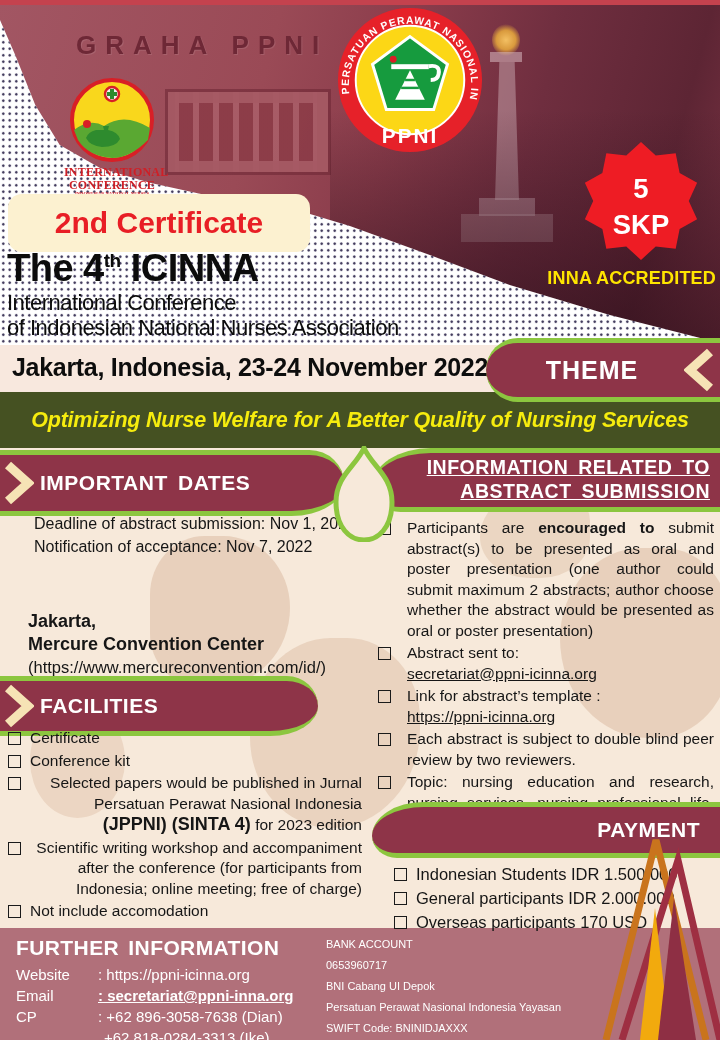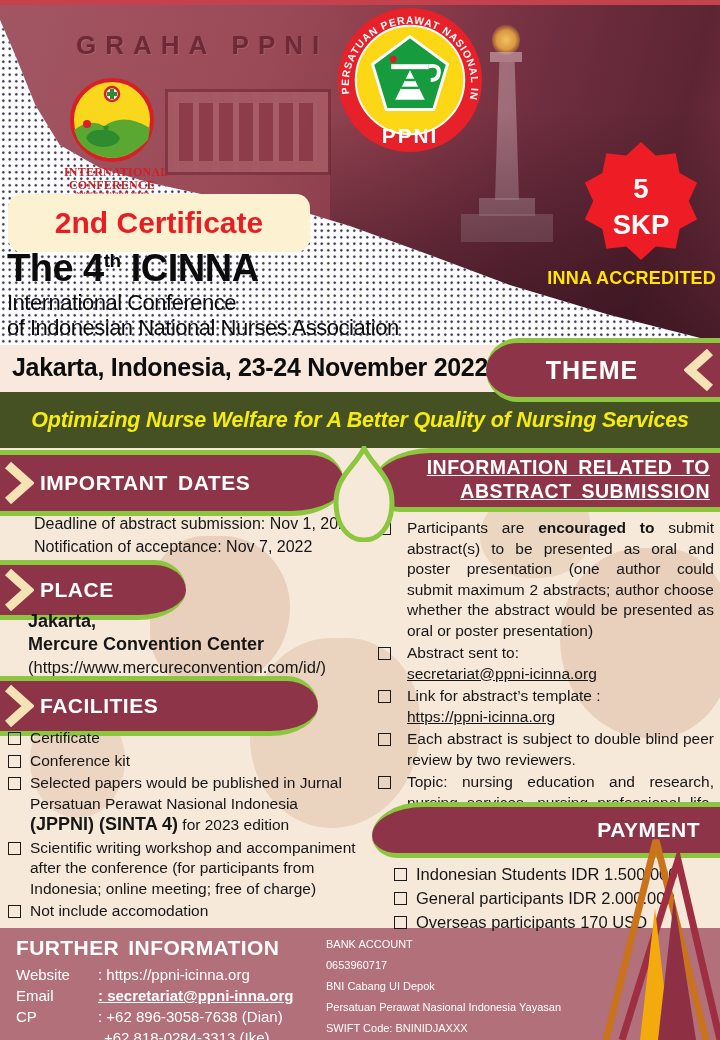--- a/index.html
+++ b/index.html
@@ -85,21 +85,21 @@
   #b-place{left:0;top:560px;width:186px;height:50px;}
   #b-fac{left:0;top:676px;width:318px;height:50px;}
   #b-info{left:372px;top:448px;width:348px;height:64px;flex-direction:column;justify-content:center;align-items:flex-end;padding-right:10px;box-sizing:border-box;}
   #b-info .b-label{font-size:19.5px;line-height:1.22;text-decoration:underline;}
   #b-pay{left:372px;top:802px;width:348px;height:56px;justify-content:flex-end;padding-right:20px;box-sizing:border-box;}
 
   .dates-text{position:absolute;left:34px;top:512px;width:350px;font-size:16px;line-height:23px;color:#161616;z-index:2;}
   .place-text{position:absolute;left:28px;top:610px;width:340px;font-size:16.5px;line-height:23px;color:#161616;z-index:2;}
   .place-text .bold{font-weight:700;font-size:18px;}
 
-  .list{position:absolute;z-index:2;color:#161616;}
+  .list{position:absolute;z-index:2;color:#161616;text-align:right;}
   .fac-list{left:8px;top:728px;width:354px;font-size:15.5px;line-height:20.5px;}
   .abs-list{left:378px;top:518px;width:336px;font-size:15.5px;line-height:20.5px;text-align:justify;}
   .pay-list{left:394px;top:864px;width:326px;font-size:16.5px;line-height:20px;}
   .li{display:flex;margin-bottom:2px;}
   .cb{flex:none;width:11px;height:11px;border:1.7px solid #1a1a1a;margin:4px 9px 0 0;background:transparent;}
   .abs-list .cb{margin-right:16px;}
   .pay-list .li{margin-bottom:4px;}
   .bold{font-weight:700;}
   .jppni{font-weight:700;font-size:18px;}
   .linkline{text-decoration:underline;}
@@ -213,26 +213,20 @@
     <svg class="chev" width="30" height="44" viewBox="0 0 30 44">
       <polyline points="4,4 24,22 4,40" fill="none" stroke="#f6e3b5" stroke-width="9"></polyline>
     </svg>
     <span class="b-label">IMPORTANT DATES</span>
   </div>
   <div class="dates-text">
     <div>Deadline of abstract submission:  Nov 1, 2022</div>
     <div>Notification of acceptance:  Nov 7, 2022</div>
   </div>
 
-  <div class="banner leftcol" id="b-place">
-    <svg class="chev" width="30" height="44" viewBox="0 0 30 44">
-      <polyline points="4,4 24,22 4,40" fill="none" stroke="#f6e3b5" stroke-width="9"></polyline>
-    </svg>
-    <span class="b-label">PLACE</span>
-  </div>
   <div class="place-text">
     <div class="bold">Jakarta,</div>
     <div class="bold">Mercure Convention Center</div>
     <div>(https://www.mercureconvention.com/id/)</div>
   </div>
 
   <div class="banner leftcol" id="b-fac">
     <svg class="chev" width="30" height="44" viewBox="0 0 30 44">
       <polyline points="4,4 24,22 4,40" fill="none" stroke="#f6e3b5" stroke-width="9"></polyline>
     </svg>

